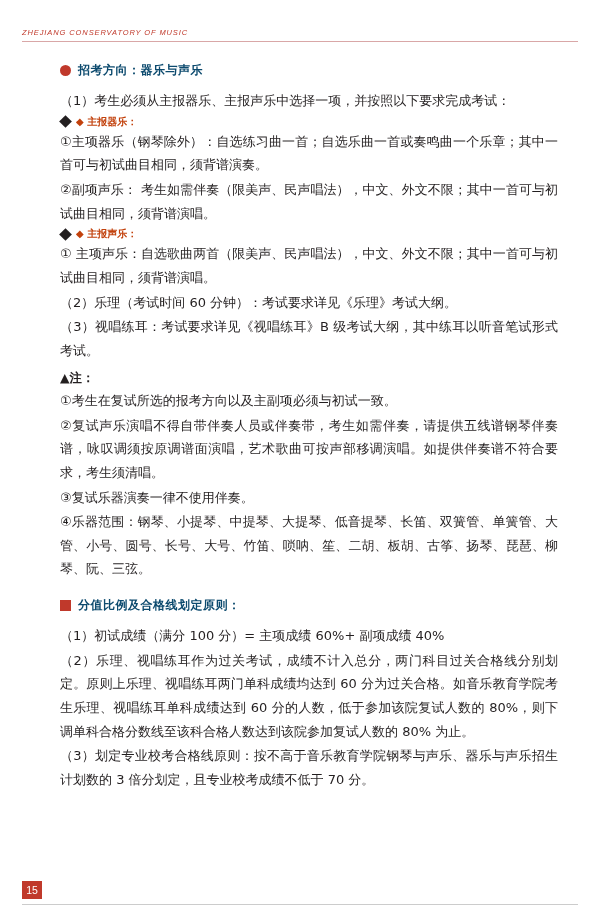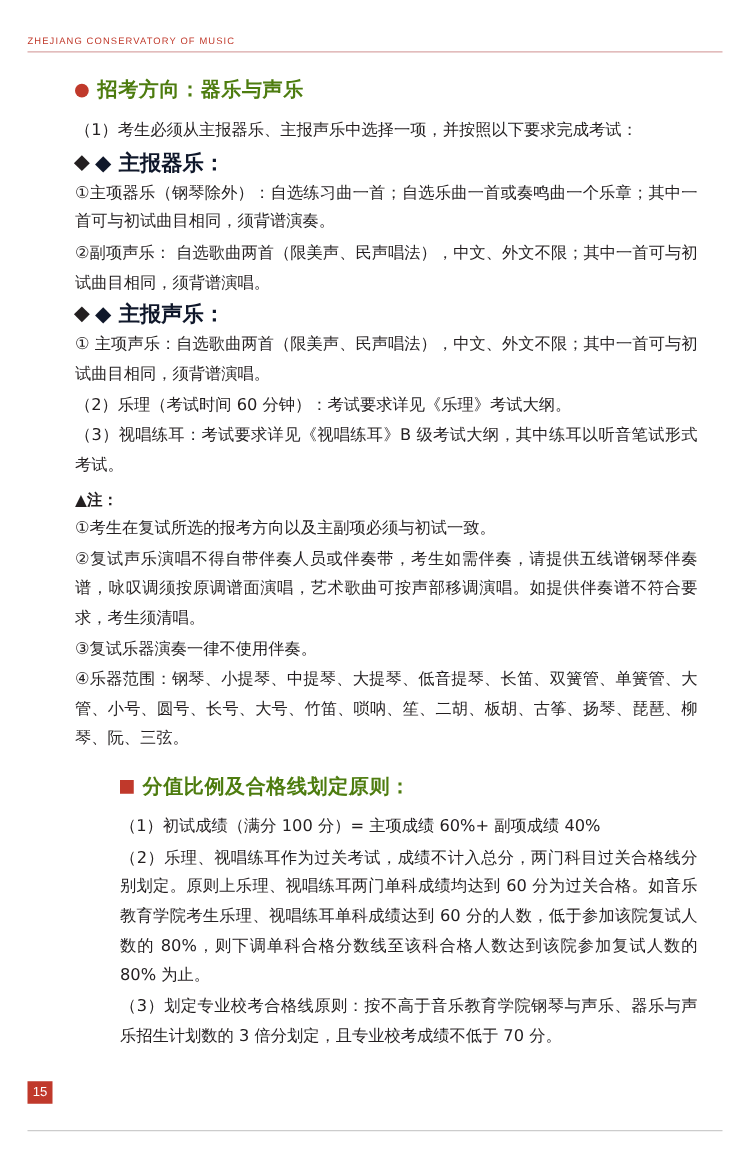--- a/index.html
+++ b/index.html
@@ -38,20 +38,21 @@
   }
   .header-text {
     position: absolute;
     left: 0;
     top: 0;
     font-family: "Liberation Sans", sans-serif;
     font-size: 7.5px;
     letter-spacing: 0.9px;
     color: #c0392b;
     font-weight: normal;
+    font-style: italic;
   }
   
   .content {
     position: absolute;
     left: 60px;
     right: 42px;
     top: 62px;
   }
   .section-title {
     display: flex;
@@ -67,22 +68,22 @@
     flex: none;
   }
   .bullet-square {
     width: 11px;
     height: 11px;
     background: #c0392b;
     margin-right: 7px;
     flex: none;
   }
   .section-title-text {
-    color: #4d7c0f;
-    font-size: 16px;
+    color: #0c4a6e;
+    font-size: 12px;
     font-weight: bold;
     letter-spacing: 0.5px;
     font-family: "DejaVu Sans", sans-serif;
   }
   p.body {
     margin: 0 0 1px 0;
     font-size: 13px;
     line-height: 1.82;
     text-align: justify;
     color: #231f20;
@@ -96,39 +97,38 @@
   .diamond {
     width: 9px;
     height: 9px;
     background: #231f20;
     transform: rotate(45deg);
     margin-right: 6px;
     margin-left: 1px;
     flex: none;
   }
   .sub-head-text {
-    font-size: 17px;
+    font-size: 10px;
     font-weight: bold;
-    color: #0f172a;
+    color: #c2410c;
   }
   .note-head {
     font-size: 12.4px;
     font-weight: bold;
     margin: 4px 0 0 0;
     line-height: 1.8;
   }
   .second-section {
     margin-top: 16px;
-    margin-left: 36px;
   }
   
   .page-number {
     position: absolute;
     left: 22px;
-    bottom: 40px;
+    bottom: 24px;
     width: 20px;
     height: 18px;
     background: #c0392b;
     color: #ffffff;
     font-size: 10.5px;
     font-family: "Liberation Sans", sans-serif;
     display: flex;
     align-items: center;
     justify-content: center;
   }
@@ -159,21 +159,21 @@
       </div>
 
       <p class="body">（1）考生必须从主报器乐、主报声乐中选择一项，并按照以下要求完成考试：</p>
 
       <div class="sub-head">
         <span class="diamond"></span>
         <span class="sub-head-text">◆ 主报器乐：</span>
       </div>
 
       <p class="body">①主项器乐（钢琴除外）：自选练习曲一首；自选乐曲一首或奏鸣曲一个乐章；其中一首可与初试曲目相同，须背谱演奏。</p>
-      <p class="body">②副项声乐： 自选歌曲两首（限美声、民声唱法），中文、外文不限；其中一首可与初试曲目相同，须背谱演唱。</p>
+      <p class="body">②副项声乐： 考生如需伴奏（限美声、民声唱法），中文、外文不限；其中一首可与初试曲目相同，须背谱演唱。</p>
 
       <div class="sub-head">
         <span class="diamond"></span>
         <span class="sub-head-text">◆ 主报声乐：</span>
       </div>
 
       <p class="body">① 主项声乐：自选歌曲两首（限美声、民声唱法），中文、外文不限；其中一首可与初试曲目相同，须背谱演唱。</p>
       <p class="body">（2）乐理（考试时间 60 分钟）：考试要求详见《乐理》考试大纲。</p>
       <p class="body">（3）视唱练耳：考试要求详见《视唱练耳》B 级考试大纲，其中练耳以听音笔试形式考试。</p>
 

